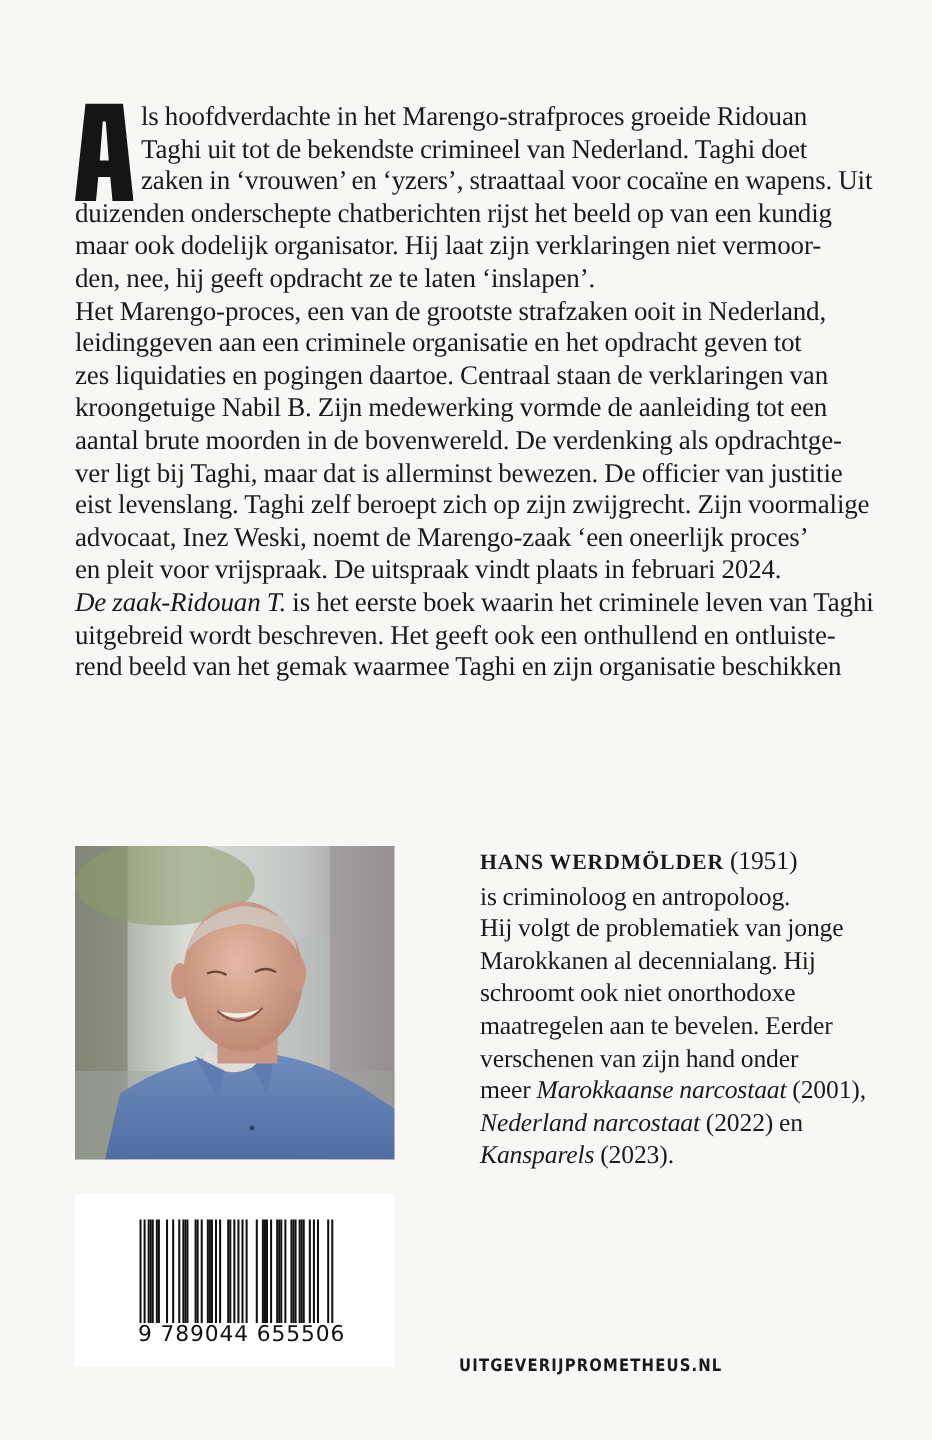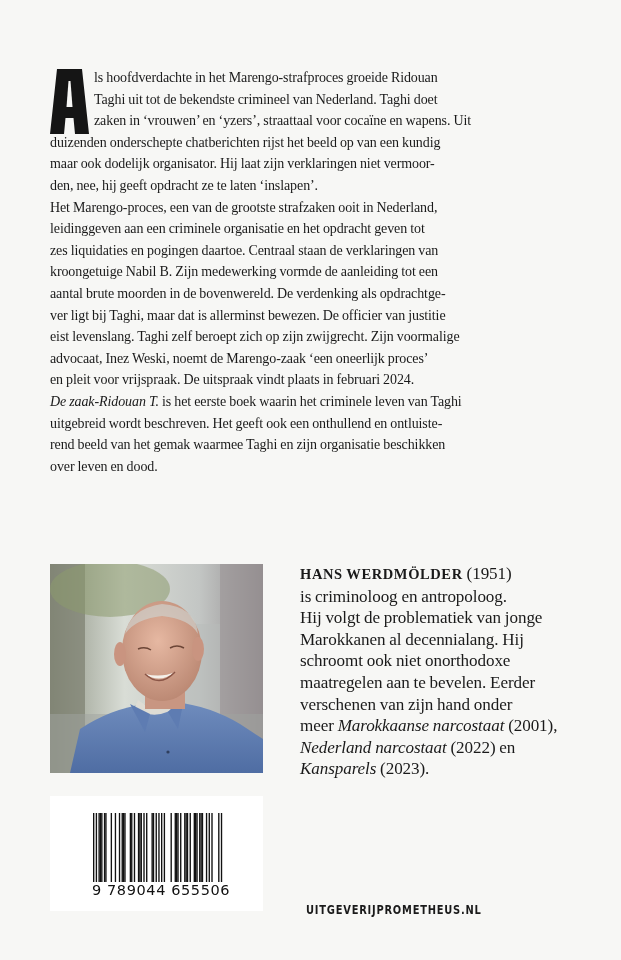--- a/index.html
+++ b/index.html
@@ -8,21 +8,21 @@
       background: #f7f7f5;
       position: relative;
       font-family: "DejaVu Serif", "Liberation Serif", serif;
       color: #1a1a1a;
     }
     .blurb {
       position: absolute;
       left: 50px; top: 67px;
       width: 530px;
       font-family: "Liberation Serif", serif;
-      font-size: 14px;
+      font-size: 18px;
       line-height: 21.6px;
       letter-spacing: -0.1px;
       word-spacing: -0.3px;
     }
     .line { display: block; white-space: nowrap; }
     .indent { padding-left: 44px; }
     .dropcap {
       position: absolute;
       left: 50px; top: 69px;
       width: 39px; height: 65px;
@@ -34,21 +34,21 @@
       position: absolute;
       left: 50px; top: 564px;
       width: 213px; height: 209px;
       overflow: hidden;
       background: #a9b0ad;
     }
     .photo svg { display: block; width: 100%; height: 100%; }
 
     .bio {
       position: absolute;
-      left: 300px; top: 563px;
+      left: 320px; top: 563px;
       width: 280px;
       font-family: "Liberation Serif", serif;
       font-size: 17.1px;
       line-height: 21.6px;
       letter-spacing: -0.1px;
       word-spacing: -0.3px;
     }
     .bio .name {
       font-weight: bold;
       font-size: 14.5px;
@@ -108,21 +108,20 @@
   <span class="line">zes liquidaties en pogingen daartoe. Centraal staan de verklaringen van</span>
   <span class="line">kroongetuige Nabil B. Zijn medewerking vormde de aanleiding tot een</span>
   <span class="line">aantal brute moorden in de bovenwereld. De verdenking als opdrachtge-</span>
   <span class="line">ver ligt bij Taghi, maar dat is allerminst bewezen. De officier van justitie</span>
   <span class="line">eist levenslang. Taghi zelf beroept zich op zijn zwijgrecht. Zijn voormalige</span>
   <span class="line">advocaat, Inez Weski, noemt de Marengo-zaak ‘een oneerlijk proces’</span>
   <span class="line">en pleit voor vrijspraak. De uitspraak vindt plaats in februari 2024.</span>
   <span class="line"><span class="italic">De zaak-Ridouan T.</span><span> is het eerste boek waarin het criminele leven van Taghi</span></span>
   <span class="line">uitgebreid wordt beschreven. Het geeft ook een onthullend en ontluiste-</span>
   <span class="line">rend beeld van het gemak waarmee Taghi en zijn organisatie beschikken</span>
-  <span class="line">over leven en dood.</span>
 </div>
 
 <div class="photo" aria-label="Portrait of Hans Werdmölder smiling, wearing a blue shirt">
   <svg viewBox="0 0 213 209" preserveAspectRatio="none">
     <defs>
       <linearGradient id="bg" x1="0" y1="0" x2="1" y2="0">
         <stop offset="0" stop-color="#8e9484"></stop>
         <stop offset="0.35" stop-color="#d9ddd6"></stop>
         <stop offset="0.7" stop-color="#c3c6c4"></stop>
         <stop offset="1" stop-color="#8f8a8c"></stop>

